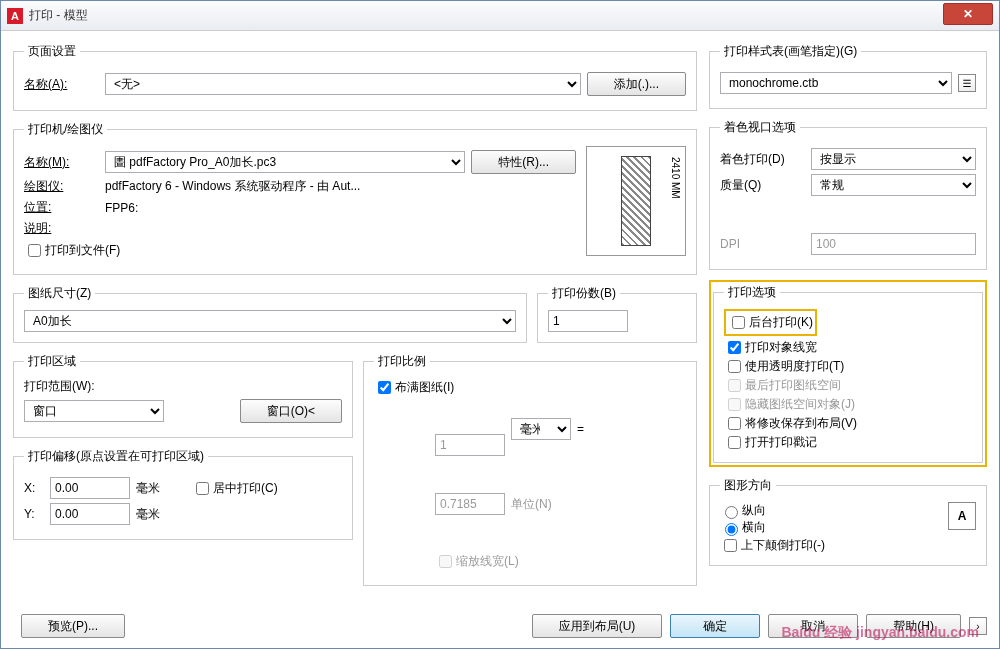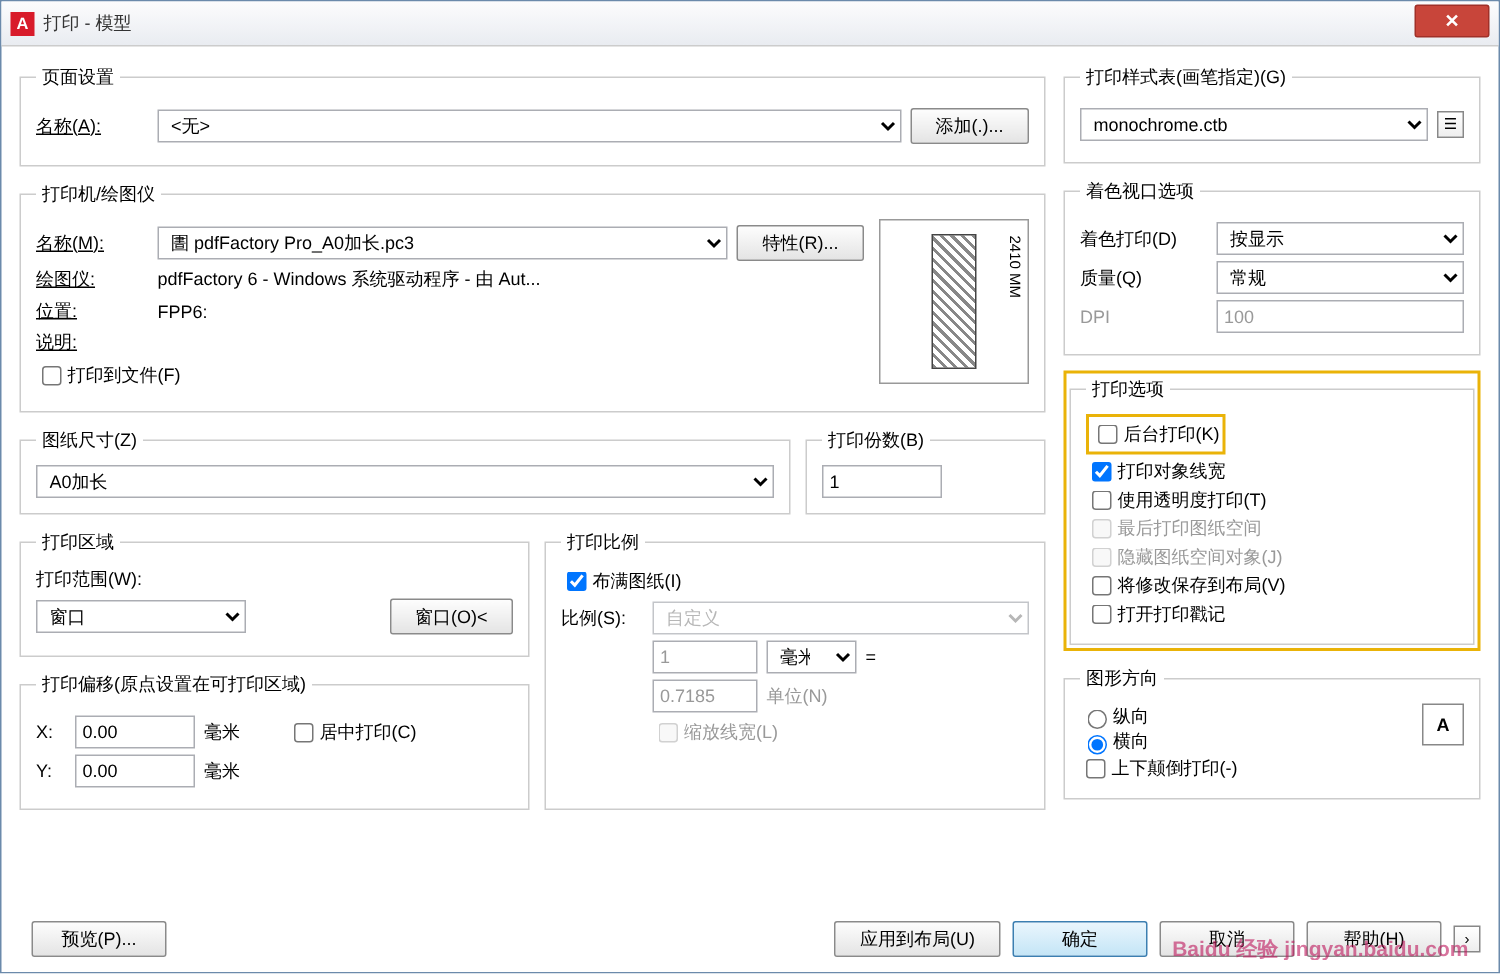--- a/index.html
+++ b/index.html
@@ -11,28 +11,28 @@
 .closebtn { width: 50px; height: 22px; background: #c8453a; border: 1px solid #a03028; border-radius: 2px; color: #fff; text-align: center; line-height: 20px; font-weight: bold; margin-top:-4px;}
 .body { display: flex; padding: 12px; gap: 12px; }
 .leftcol { width: 731px; }
 .rightcol { width: 294px; }
 fieldset { border: 1px solid #ccc; padding: 8px 10px 10px; margin: 0 0 10px; }
 legend { padding: 0 4px; }
 .row { display: flex; align-items: center; margin: 4px 0; gap: 6px; }
 .lbl { width: 75px; text-decoration: underline; }
 select, input[type=text] { border: 1px solid #abadb3; height: 22px; padding: 0 4px; background: #fff; }
 select { padding-right: 14px; }
-.btn { border: 1px solid #8a8a8a; background: linear-gradient(#fdfdfd,#e4e4e4); height: 24px; padding: 0 16px; border-radius: 2px; cursor: pointer; }
+.btn { border: 1px solid #8a8a8a; background: linear-gradient(#fdfdfd,#e4e4e4); height: 24px; padding: 0 26px; border-radius: 2px; cursor: pointer; }
 .btn.def { border: 1px solid #3c7fb1; background: linear-gradient(#eaf6fd,#c4e5f6); }
 .preview { width: 100px; height: 110px; border: 1px solid #999; margin-left: 10px; position: relative; background:#fff; display:flex; align-items:center; justify-content:center;}
 .preview .sheet { width: 30px; height: 90px; background: repeating-linear-gradient(45deg,#888,#888 2px,#fff 2px,#fff 5px); border:1px solid #444;}
 .preview .dim { position:absolute; right:4px; top:10px; font-size:10px; writing-mode:vertical-rl;}
 .twocol { display: flex; gap: 10px; }
 .highlight { border: 2px solid #eab308; padding: 2px; }
-.disabled { color: #999; }
+.disabled { color: #999; margin-top: 33px; }
 input[type=checkbox], input[type=radio] { vertical-align: middle; margin-right: 4px; }
 .footer { position: absolute; bottom: 10px; left: 12px; right: 12px; display: flex; align-items: center; }
 .footer .spacer { flex: 1; }
 .footer .btn { margin-left: 8px; min-width: 90px; }
 .orient-icon { width:28px; height:28px; border:1px solid #888; background:#fff; display:flex; align-items:center; justify-content:center; font-weight:bold;}
 .small-ico { width:18px; height:18px; border:1px solid #888; background: linear-gradient(#fff,#eee); display:inline-flex; align-items:center; justify-content:center; font-size:10px;}
 .watermark { position:absolute; right:20px; bottom:6px; color:#be185d; font-size:14px; font-weight:bold; opacity:0.6;}
 </style>
 </head>
 <body>
@@ -123,24 +123,20 @@
               <input type="text" style="width: 80px;" value="0.00">
               <span>毫米</span>
             </div>
           </fieldset>
         </div>
 
         <fieldset style="flex:1">
           <legend>打印比例</legend>
           <label><input type="checkbox" checked="" style=""><span>布满图纸(I)</span></label>
           <div class="row">
-            <span style="width:55px">比例(S):</span>
-            <select style="flex:1" class="disabled" disabled=""><option>自定义</option></select>
-          </div>
-          <div class="row">
             <span style="width:55px"></span>
             <input type="text" style="width: 70px;" class="disabled" disabled="" value="1">
             <select style="width:60px"><option>毫米</option></select>
             <span>=</span>
           </div>
           <div class="row">
             <span style="width:55px"></span>
             <input type="text" style="width: 70px;" class="disabled" disabled="" value="0.7185">
             <span class="disabled">单位(N)</span>
           </div>

